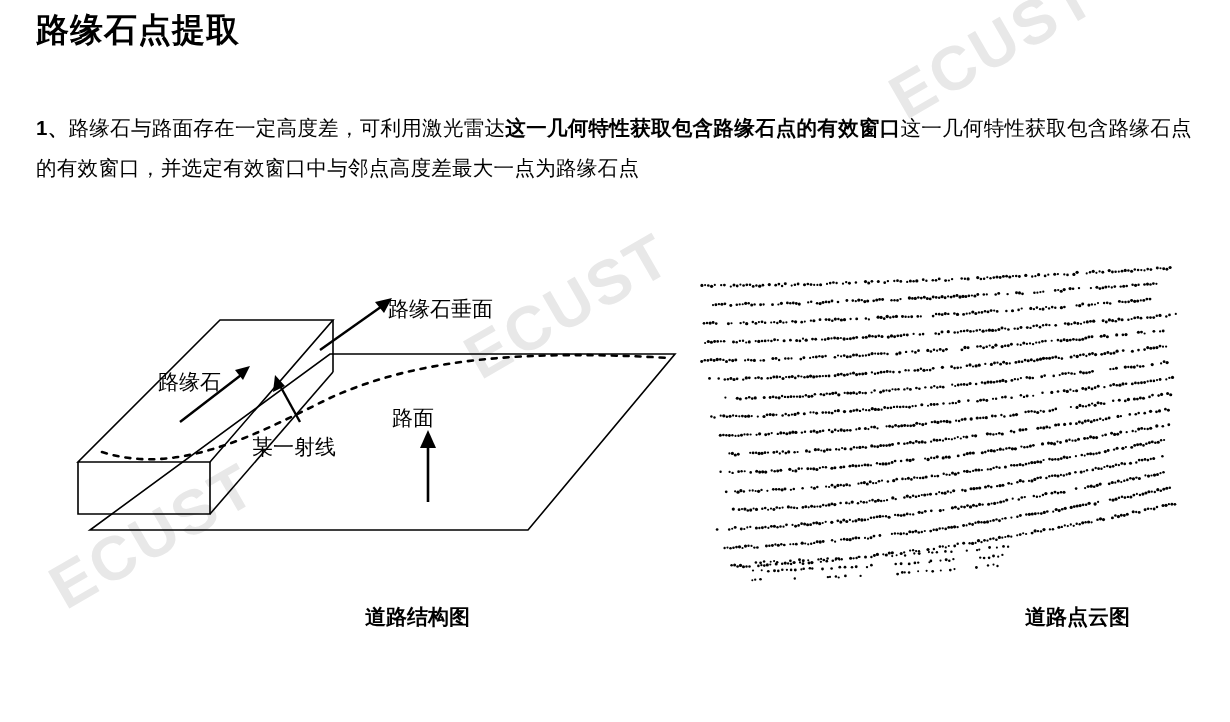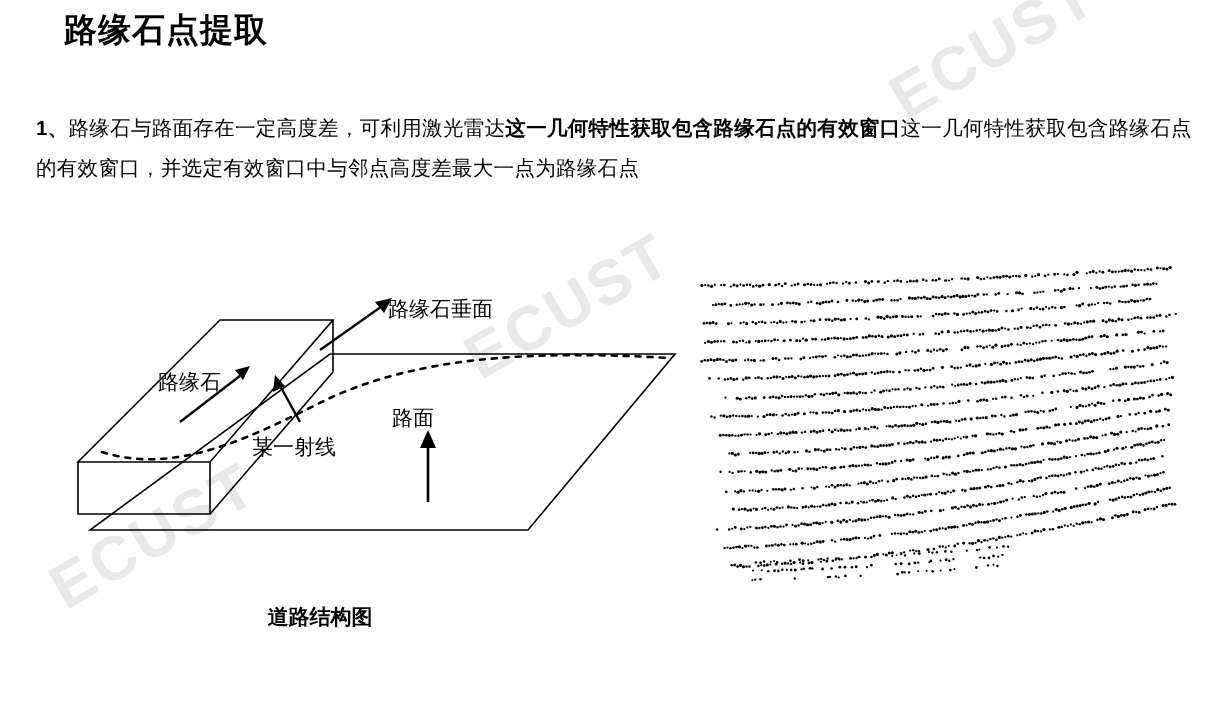--- a/index.html
+++ b/index.html
@@ -34,21 +34,20 @@
   .wm-3 { left: 40px;   top: 500px; font-size: 62px; transform: rotate(-30deg); }
 
   
   .slide-title {
     position: absolute;
     left: 36px;
     top: 8px;
     font-size: 33px;
     font-weight: 700;
     letter-spacing: 1px;
-    margin-left: 28px;
   }
 
   
   .body-text {
     position: absolute;
     left: 36px;
     top: 108px;
     width: 1160px;
     font-size: 20.5px;
     line-height: 40px;
@@ -68,21 +67,21 @@
     position: absolute;
     left: 686px;
     top: 262px;
     width: 510px;
     height: 330px;
   }
   .caption {
     position: absolute;
     font-size: 21px;
     font-weight: 700;
-    text-align: center;
+    text-align: right;
     width: 300px;
   }
   .caption-left  { left: 170px; top: 603px; }
   .caption-right { left: 830px; top: 603px; }
 
   svg { display: block; }
   .dg-label {
     font-family: "Liberation Sans", "DejaVu Sans", sans-serif;
     font-size: 21px;
     fill: #000;
@@ -2095,14 +2094,15 @@
           <circle cx="268.5" cy="307.1" r="1.09"></circle>
           <circle cx="290.4" cy="305.5" r="1.40"></circle>
           <circle cx="302.0" cy="303.4" r="1.21"></circle>
           <circle cx="307.5" cy="302.6" r="1.07"></circle>
           <circle cx="311.5" cy="304.0" r="1.19"></circle>
         </g>
     </svg>
   </div>
 
   <div class="caption caption-left">道路结构图</div>
+  <div class="caption caption-right">道路点云图</div>
 
 </div>
 
 </body></html>

